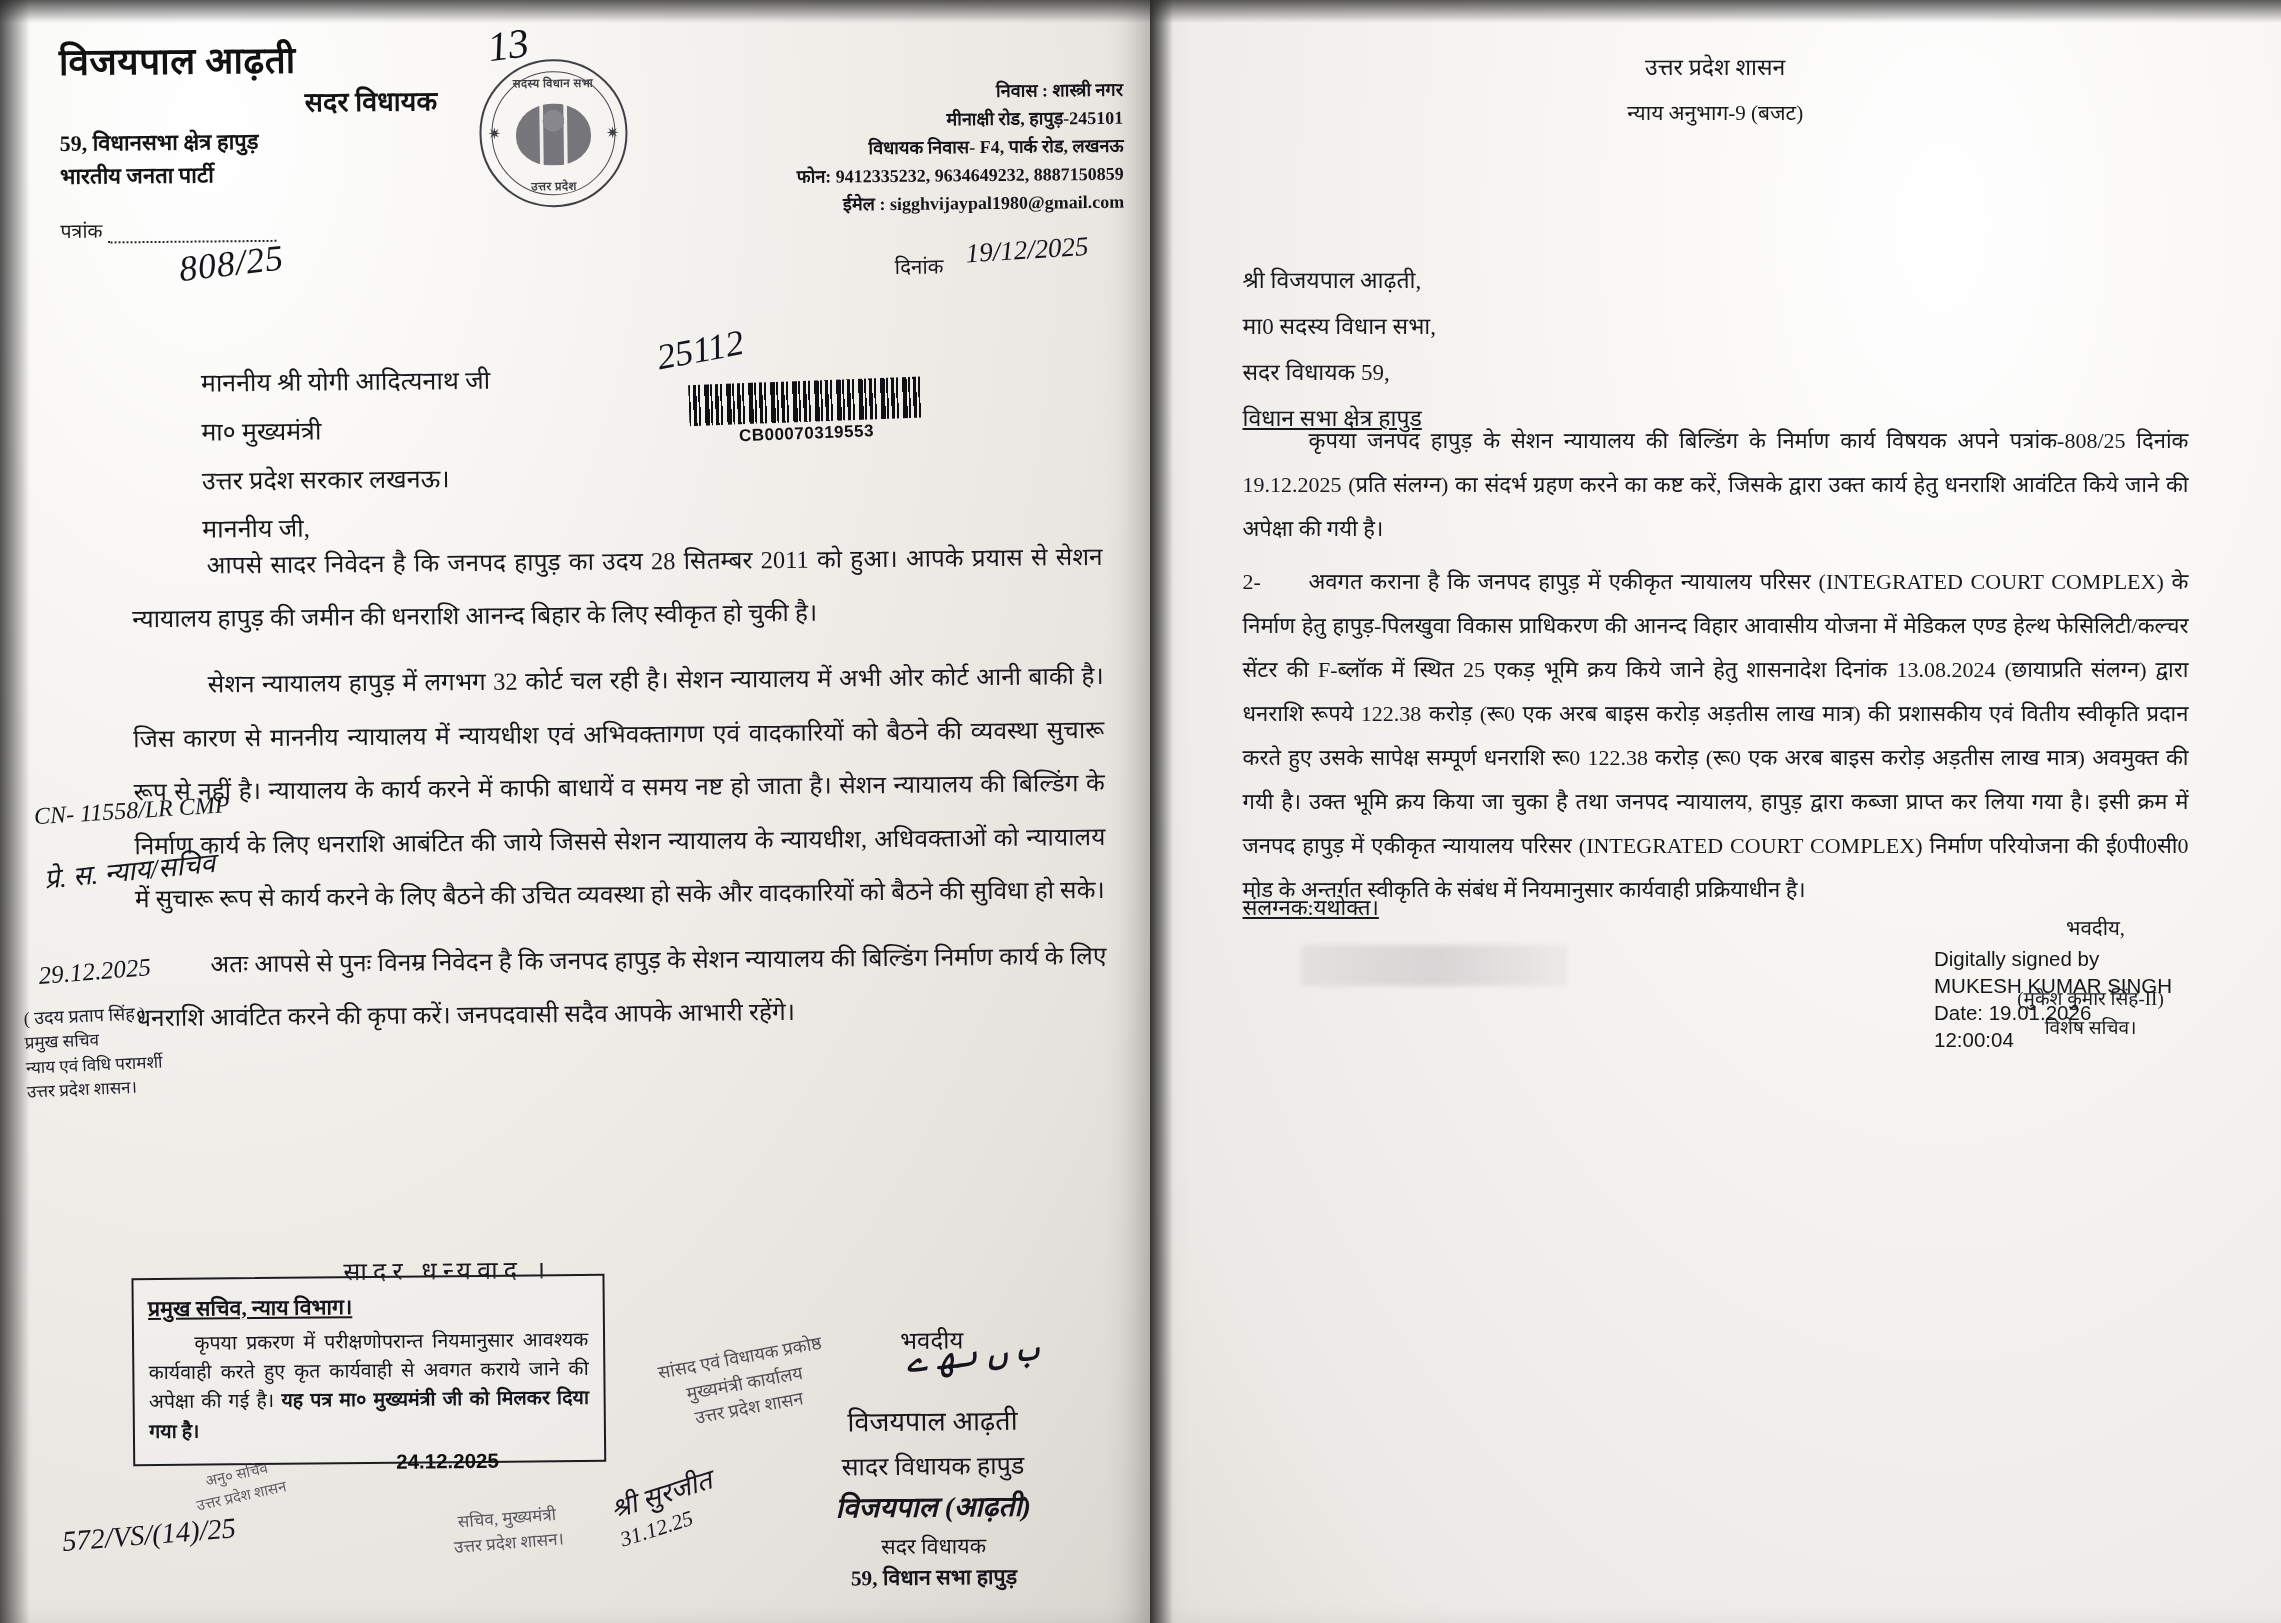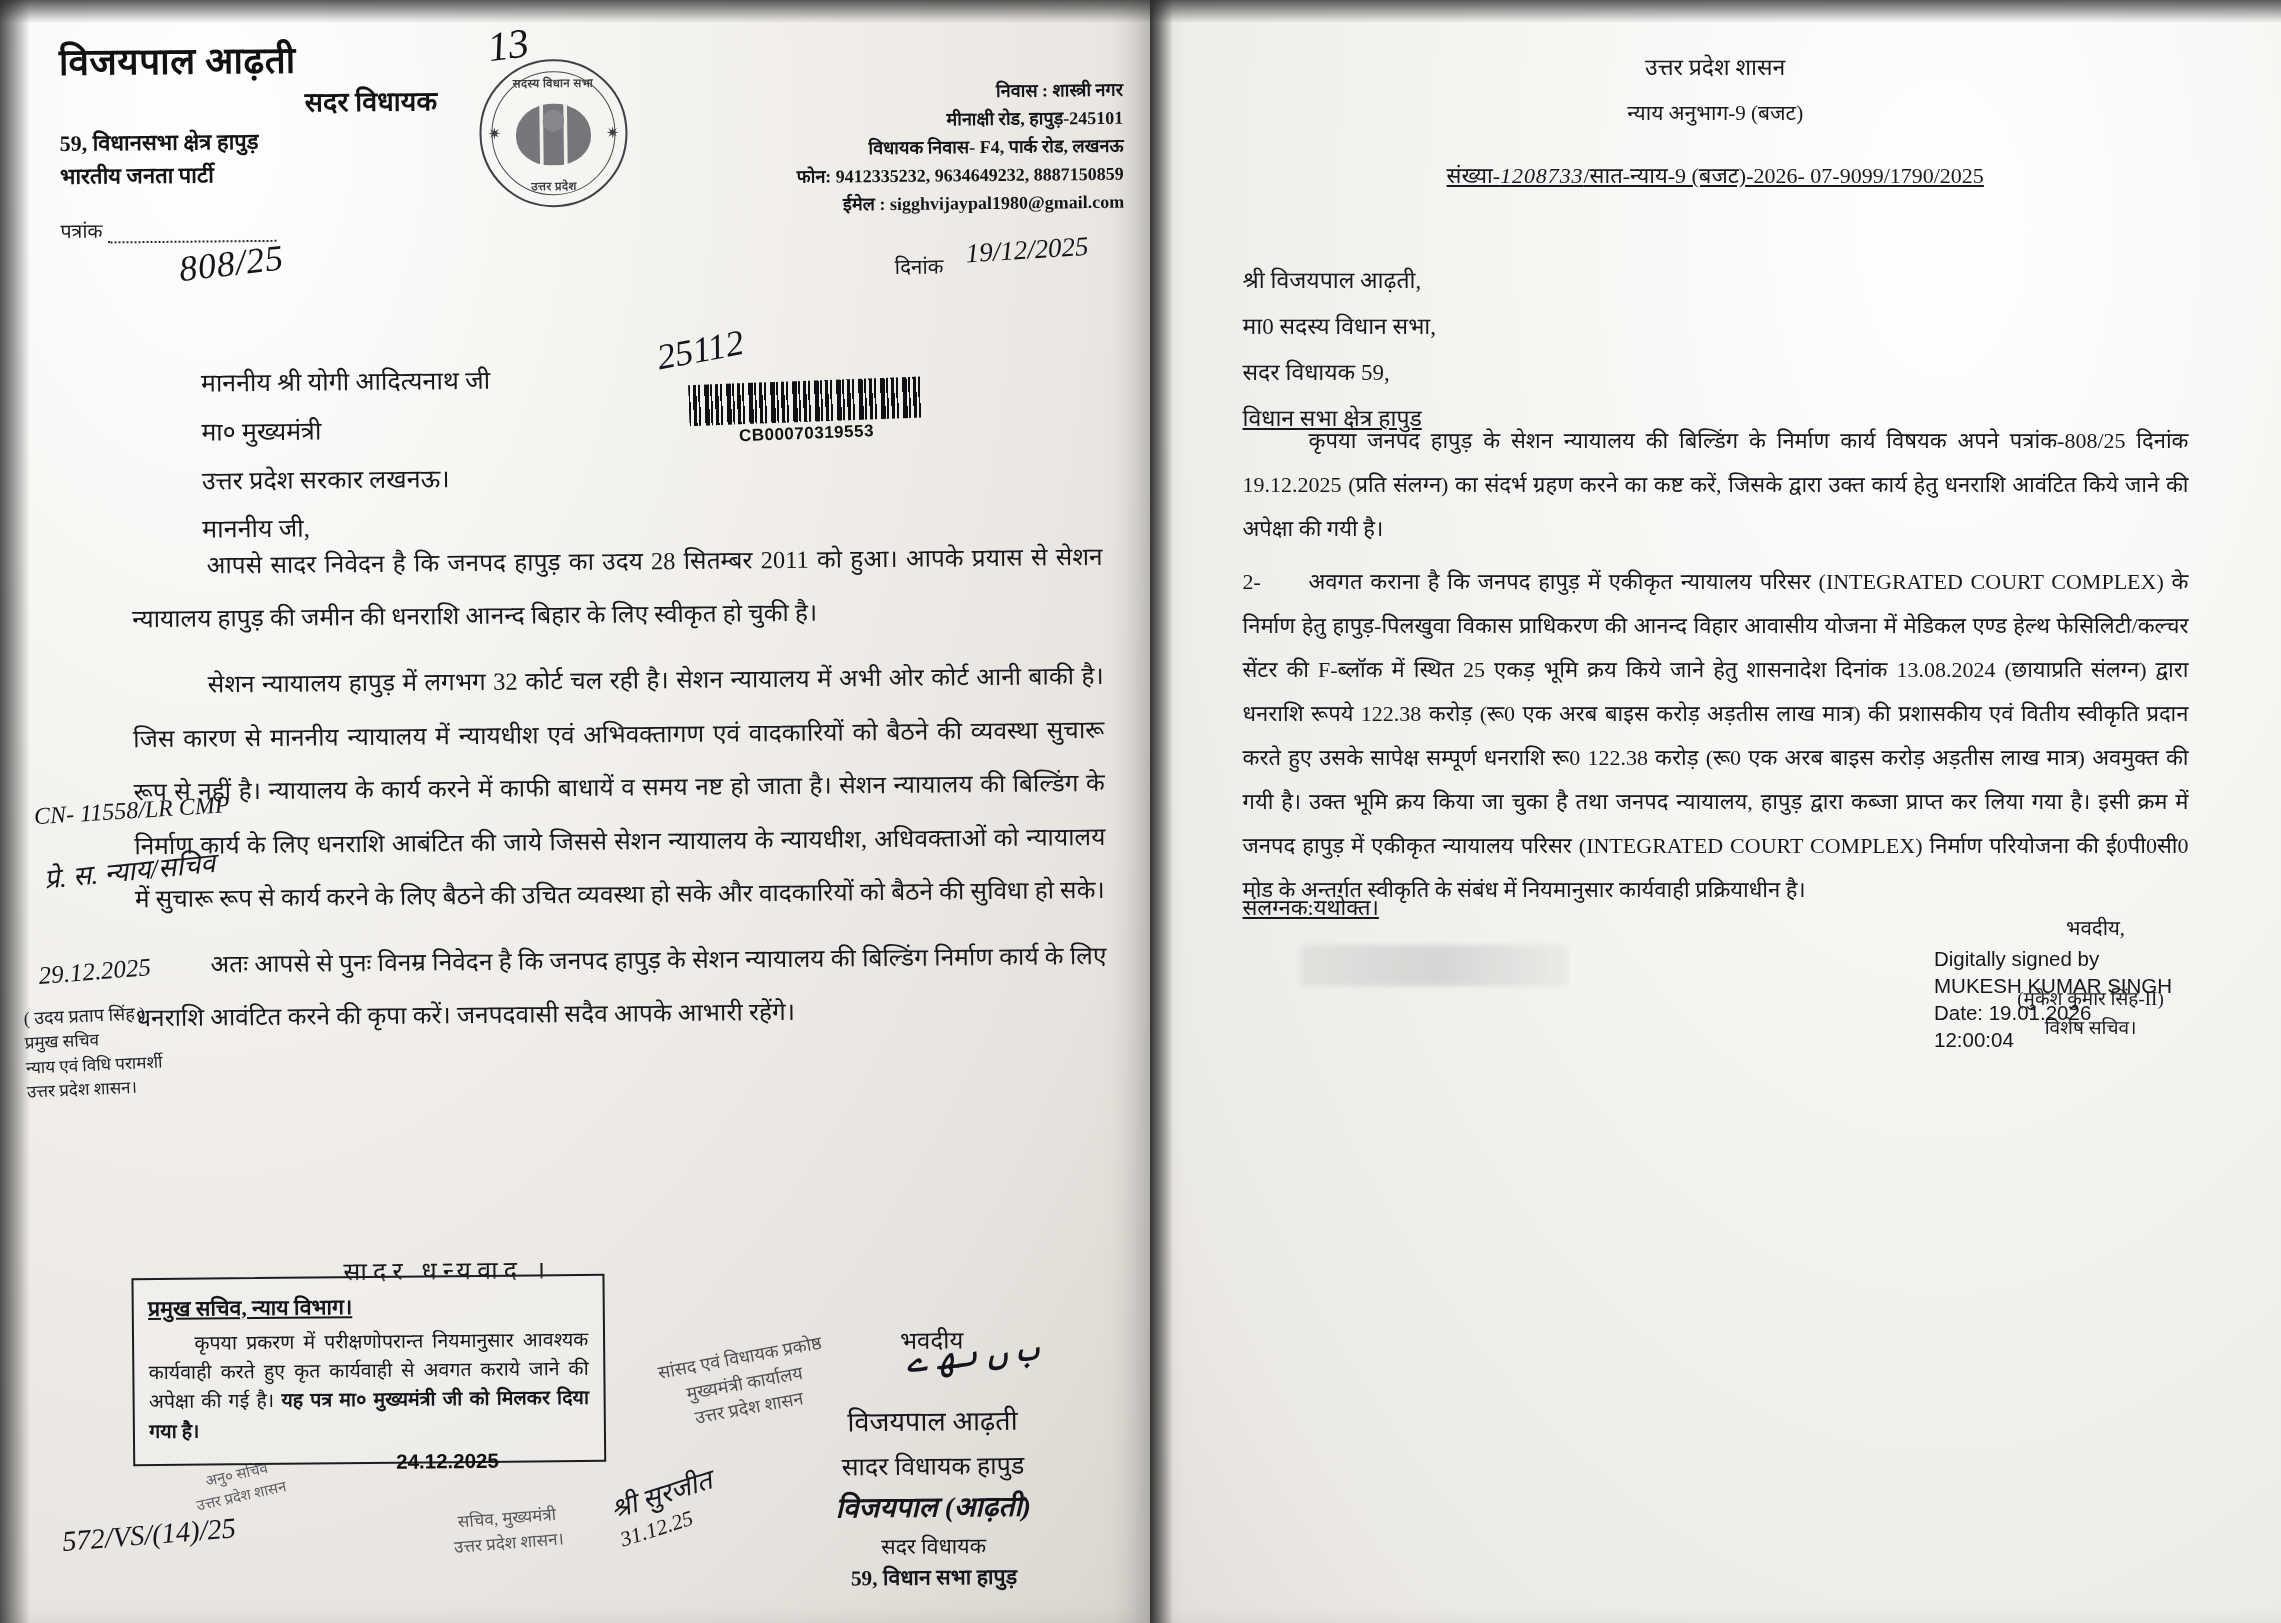--- a/index.html
+++ b/index.html
@@ -592,23 +592,20 @@
   </div>
 
   <div class="page page-right">
     <div class="gutter-shadow" style="left:0"></div>
 
     <div class="p2-head">
       <div class="l1">उत्तर प्रदेश शासन</div>
       <div class="l2">न्याय अनुभाग-9 (बजट)</div>
     </div>
 
-    <div class="p2-sankhya">
-      <span class="u">संख्या-</span><span class="u hwnum">1208733</span><span class="u">/सात-न्याय-9 (बजट)-2026- 07-9099/1790/2025</span>
-    </div>
 
 
     <div class="p2-addr">
       <div>श्री विजयपाल आढ़ती,</div>
       <div>मा0 सदस्य विधान सभा,</div>
       <div>सदर विधायक 59,</div>
       <div class="u">विधान सभा क्षेत्र हापुड</div>
     </div>
 
     <div class="p2-body">

